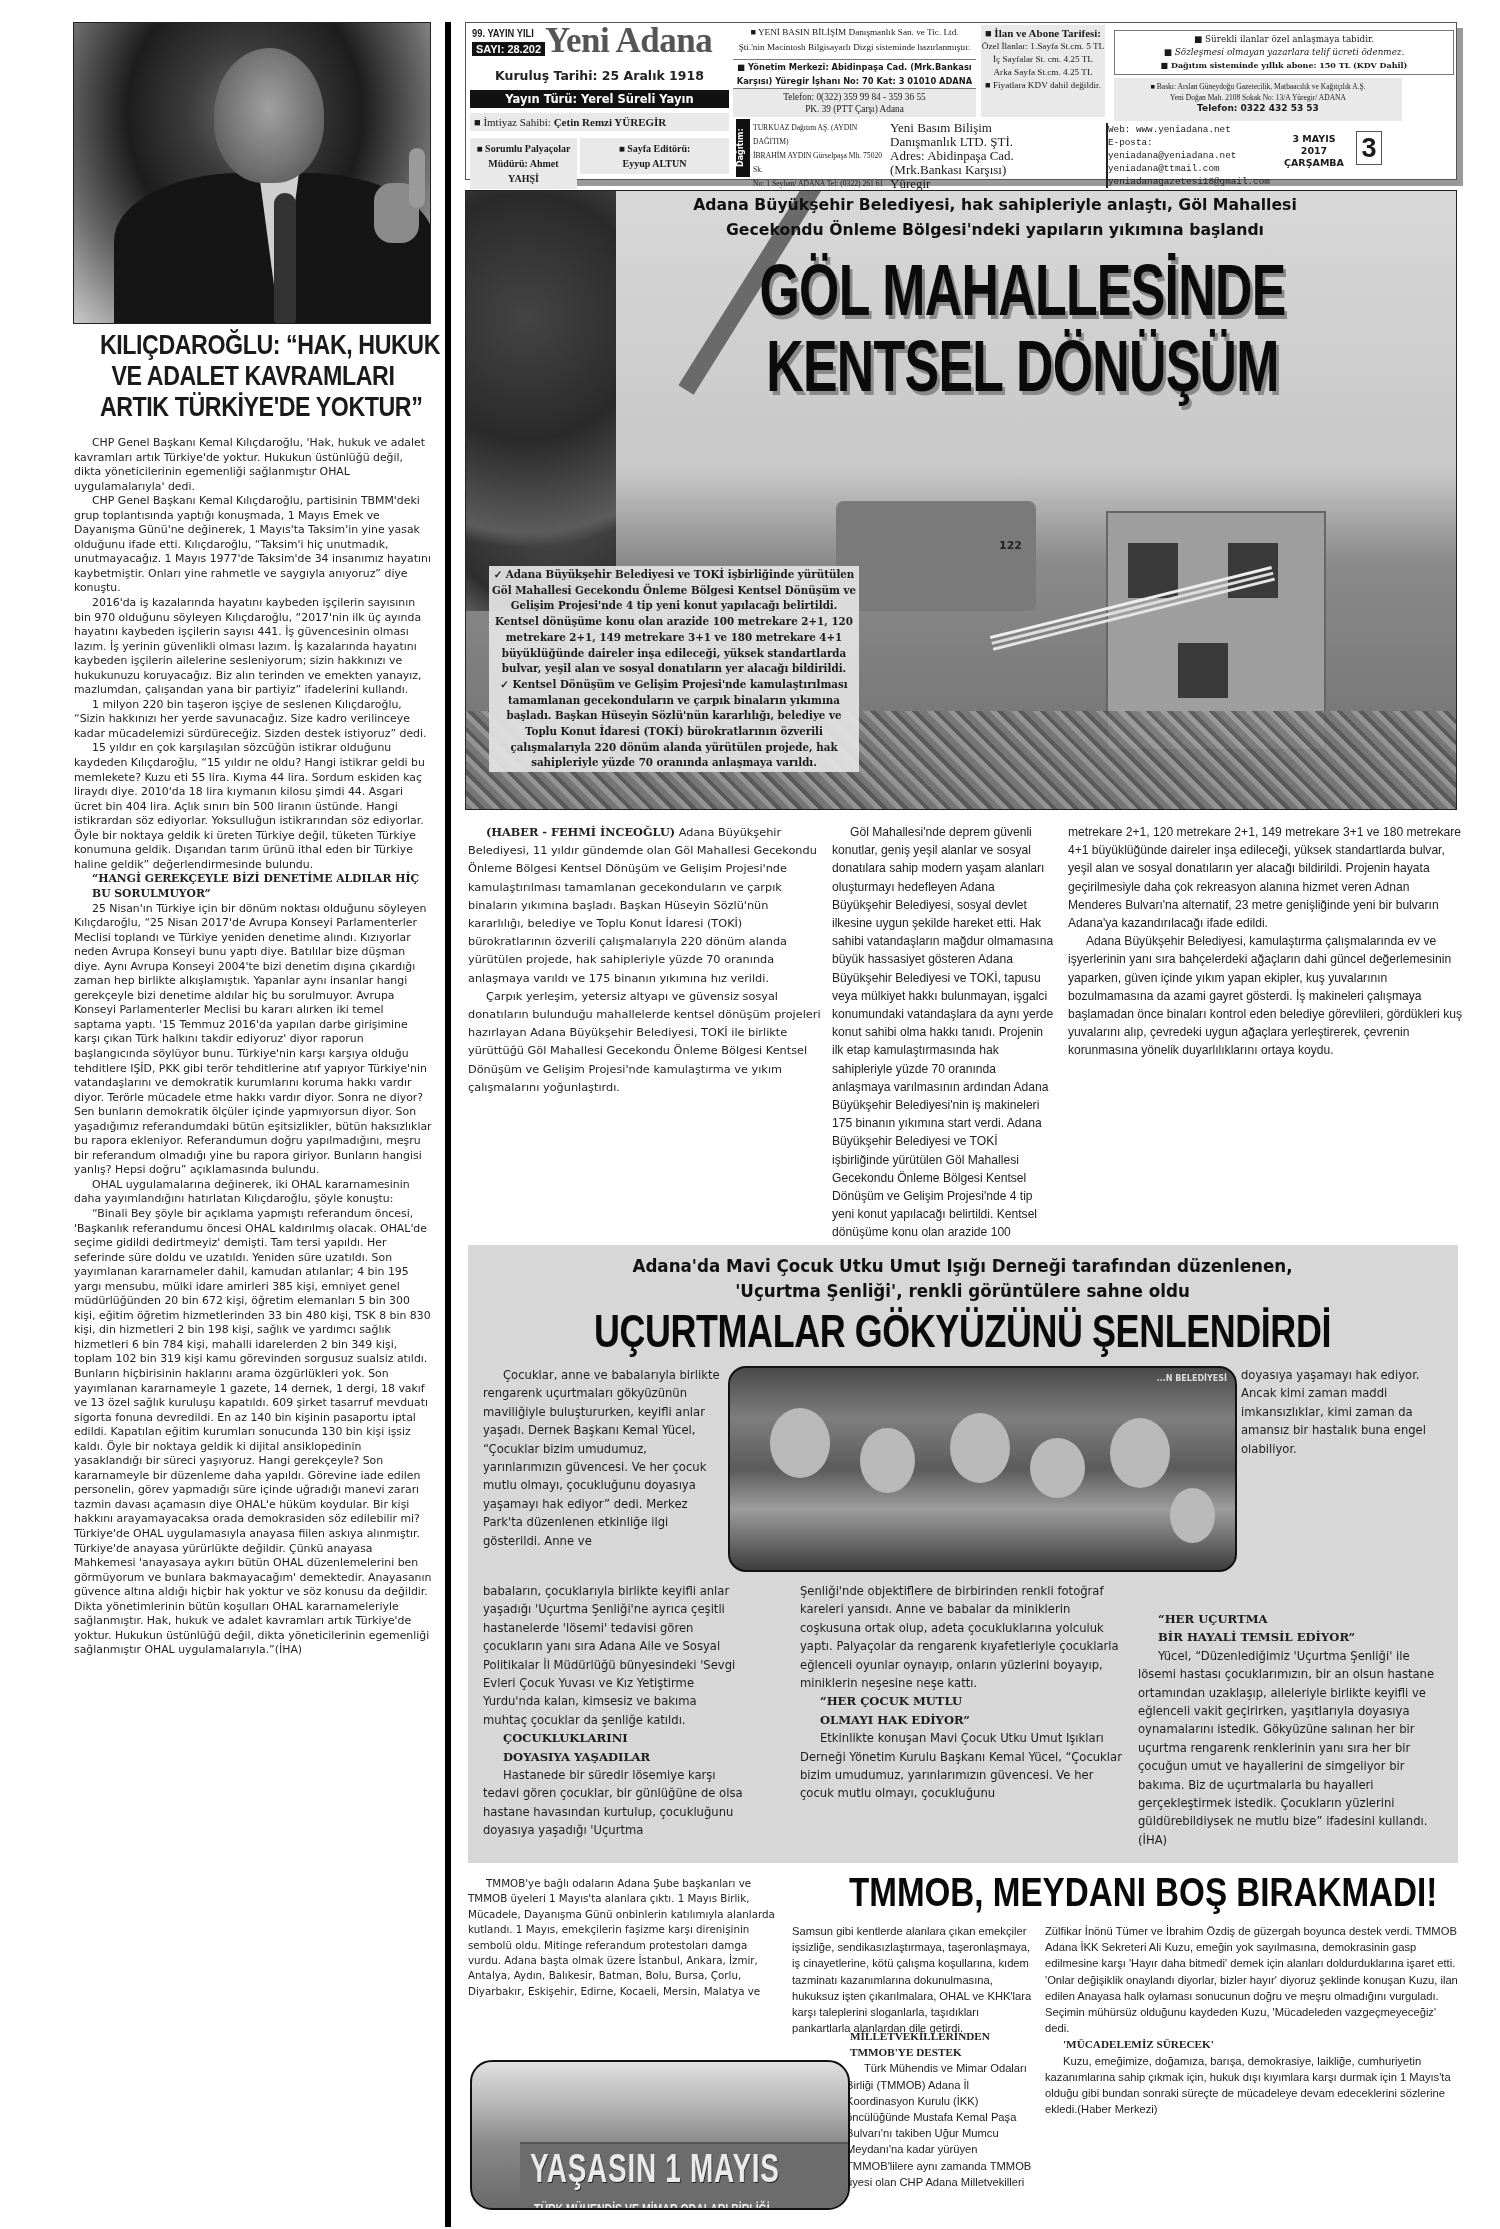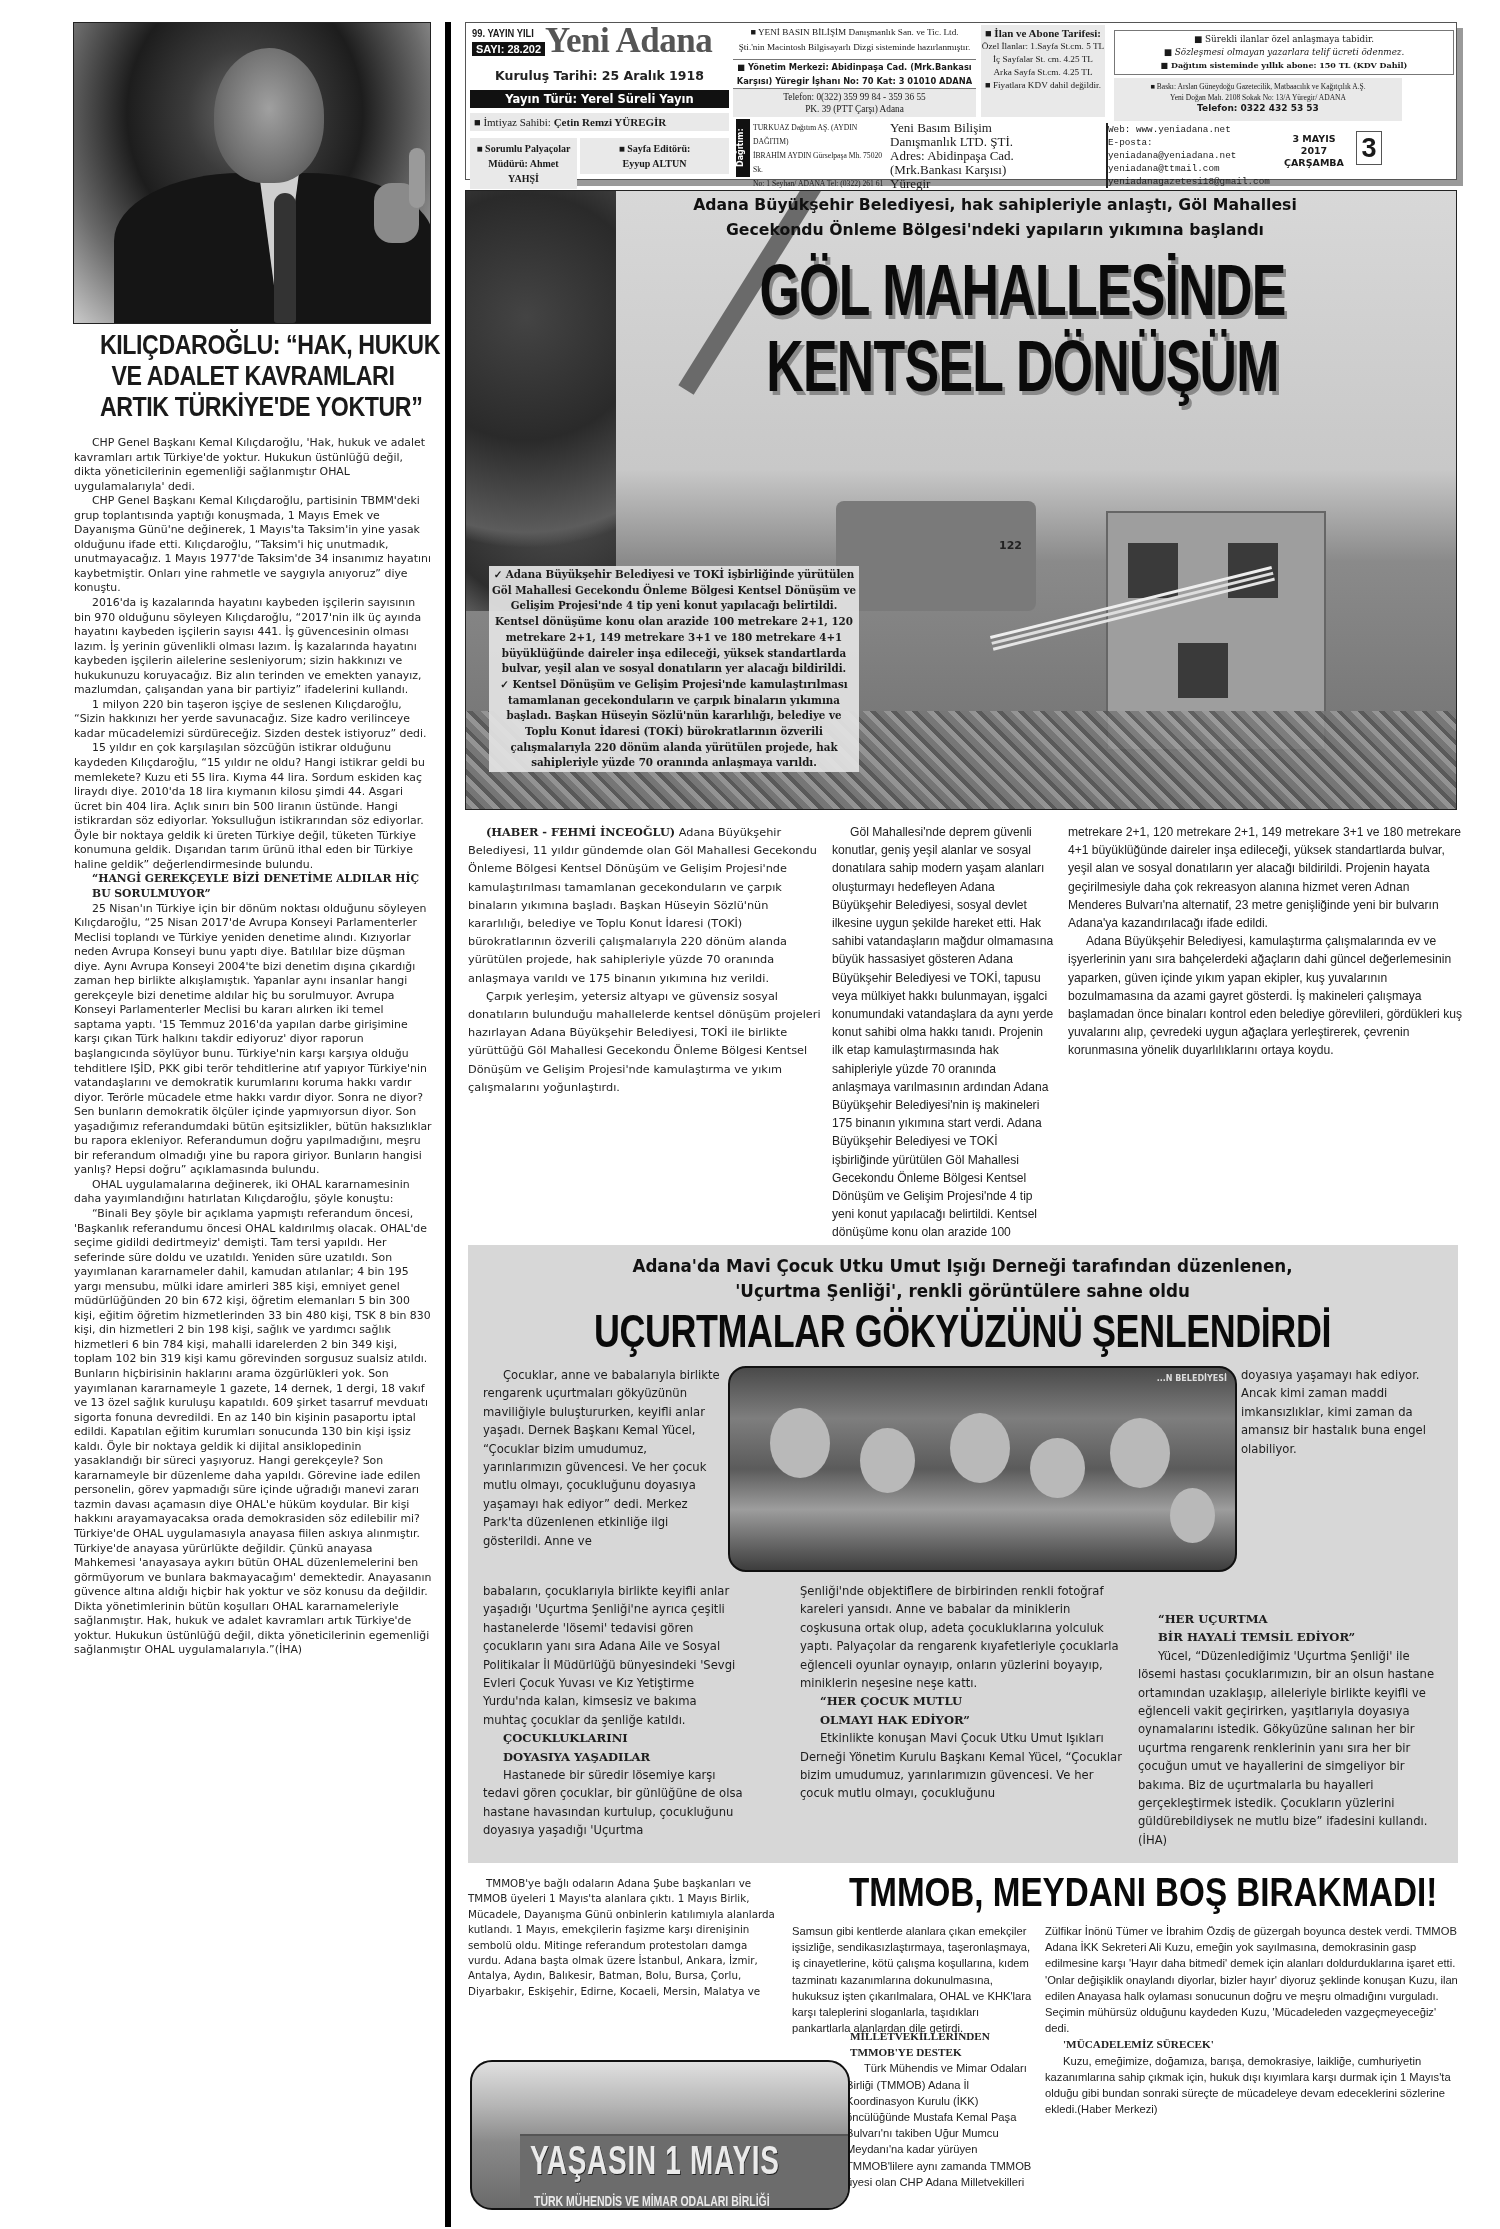--- a/index.html
+++ b/index.html
@@ -119,21 +119,21 @@
     font-size: 40px; line-height: 44px; transform: scaleX(0.83); transform-origin: center top; white-space: nowrap; color: #0a0a0a; }
   .tm-text { font-family: "Liberation Sans", sans-serif; font-size: 11.2px; line-height: 16.2px; color: #222; }
   .tm-text p { text-indent: 18px; }
   .tm-text .sub { font-family: "Liberation Serif", serif; font-weight: 700; padding-left: 18px; text-indent: 0; }
   #tm-col2 { left: 792px; top: 1923px; width: 245px; }
   #tm-col2b { left: 846px; top: 2028px; width: 190px; }
   #tm-col3 { left: 1045px; top: 1923px; width: 415px; }
 
   #tm-photo { left: 470px; top: 2060px; width: 380px; height: 150px; border: 2px solid #111; border-radius: 22px; overflow: hidden;
     background: linear-gradient(180deg, #e0e0e0 0%, #b5b5b5 30%, #8a8a8a 55%, #6a6a6a 100%); }
-  #tm-banner { position: absolute; left: 48px; top: 72px; width: 360px; height: 85px; background: #6c6c6c; border-top: 2px solid #555; }
+  #tm-banner { position: absolute; left: 48px; top: 80px; width: 360px; height: 85px; background: #6c6c6c; border-top: 2px solid #555; }
   #tm-banner-l1 { position: absolute; left: 10px; top: 2px; font-family: "Liberation Sans", sans-serif; font-weight: 700; font-size: 40px;
     color: #eaeaea; letter-spacing: 1px; transform: scaleX(0.7); transform-origin: left top; white-space: nowrap; text-shadow: 1px 1px 0 #222; }
   #tm-banner-l2 { position: absolute; left: 14px; top: 56px; font-family: "Liberation Sans", sans-serif; font-weight: 700; font-size: 15px;
     color: #eaeaea; transform: scaleX(0.7); transform-origin: left top; white-space: nowrap; }
 </style>
 </head>
 <body>
 
 <div id="left-photo" class="abs">
   <div class="suit"></div>

